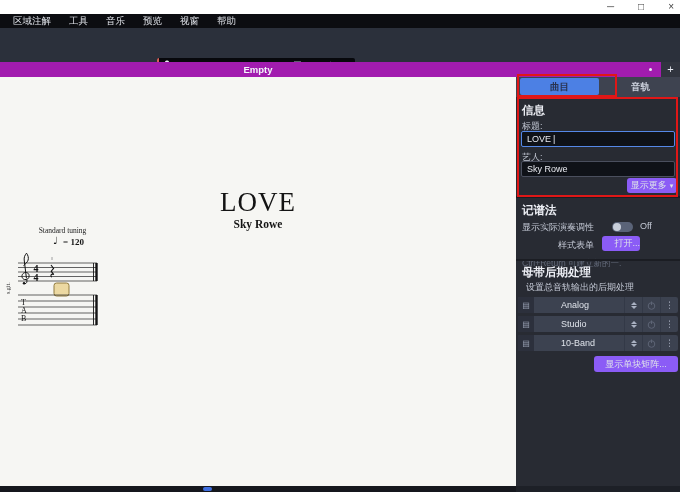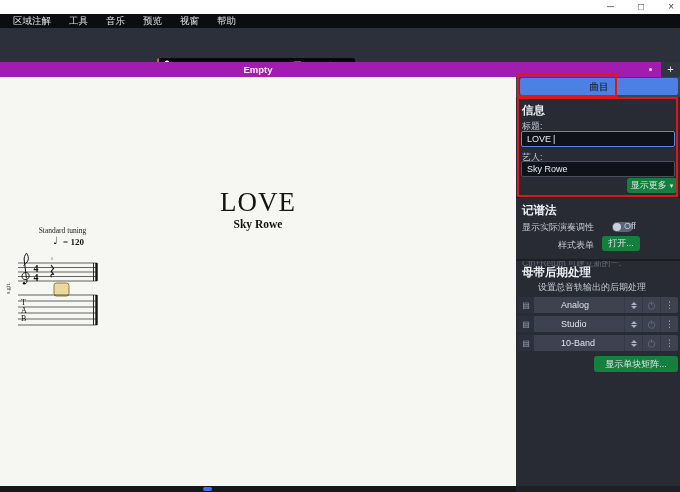--- a/index.html
+++ b/index.html
@@ -69,21 +69,21 @@
   .stabs { position:absolute; left:0; top:0; width:164px; height:20px; background:#3e4350; display:flex; }
   .stab { flex:1; text-align:center; font-size:9.5px; font-weight:bold; line-height:20px; color:#ccd1dd; }
   .stab.active { background:#4c80e4; color:#2a3350; margin:1px 2px 2px 4px; border-radius:2px; line-height:17px; }
   .sec-h { color:#eceef4; font-size:11.5px; font-weight:bold; }
   .lbl { color:#c3c8d4; font-size:9px; }
   .field { position:absolute; left:5px; width:154px; height:16px; background:#0f1218; border-radius:2px; color:#e8eaf0; font-size:9px; display:flex; align-items:center; padding:0 5px; }
   .field.focused { border:1px solid #5588e8; }
   .field.plain { border:1px solid #4a4f5e; }
   .caret { color:#e8eaf0; font-weight:normal; margin-left:2px; }
   .hint { position:absolute; left:6px; top:181px; width:100px; color:#636a7a; font-size:8.5px; white-space:nowrap; overflow:hidden; }
-  .sbtn { background:#15803d; border-radius:3px; color:#dde1ea; font-size:9px; display:inline-flex; align-items:center; justify-content:center; gap:3px; }
+  .sbtn { background:#8b5cf6; border-radius:3px; color:#dde1ea; font-size:9px; display:inline-flex; align-items:center; justify-content:center; gap:3px; }
   .sep { position:absolute; left:0; width:164px; height:2px; background:#1b1d23; }
   .toggle { position:absolute; width:21px; height:10px; border-radius:5px; background:#5a6378; }
   .knob { position:absolute; left:1px; top:1px; width:8px; height:8px; border-radius:50%; background:#c9cfdb; }
   .fxrow { position:absolute; left:2px; width:160px; height:16px; background:#3c4250; border-radius:2px; display:flex; align-items:center; }
   .fxicon { width:16px; height:16px; background:#2c303c; border-radius:2px 0 0 2px; color:#9aa2b4; font-size:8px; display:flex; align-items:center; justify-content:center; }
   .fxname { flex:1; color:#dfe3ea; font-size:9px; padding-left:7px;margin-left:20px; }
   .fxctl { width:18px; height:16px; display:flex; align-items:center; justify-content:center; border-left:1px solid #333947; color:#9aa2b4; }
   .fxdots { font-size:9px; color:#aeb5c6; }
 
   
@@ -300,20 +300,21 @@
   </div>
 
   <div class="hscroll">
     <div class="hthumb"></div>
   </div>
   <div class="bottomfill"></div>
 
   <div class="sidebar">
     <div class="stabs">
       <div class="stab active">曲目</div>
+      <div class="stab">音轨</div>
     </div>
 
     <div class="sec-h" style="position:absolute; left:6px; top:26px;">信息</div>
     <div class="lbl" style="position:absolute; left:6px; top:43px;">标题:</div>
     <div class="field focused" style="top:54px;">
       <span>LOVE</span>
       <span class="caret">|</span>
     </div>
     <div class="lbl" style="position:absolute; left:6px; top:74px;">艺人:</div>
     <div class="field plain" style="top:84px;">
@@ -324,29 +325,29 @@
       <span>显示更多</span>
       <span style="font-size:7px;">▾</span>
     </div>
     <div class="sep" style="top:119px;"></div>
 
     <div class="sec-h" style="position:absolute; left:6px; top:126px;">记谱法</div>
     <div class="lbl" style="position:absolute; left:6px; top:144px;">显示实际演奏调性</div>
     <div class="toggle" style="left:96px; top:145px;">
         <div class="knob"></div>
       </div>
-    <div class="lbl" style="position:absolute; left:108px; top:144px;">Off</div>
+    <div class="lbl" style="position:absolute; left:124px; top:144px;">Off</div>
     <div class="lbl" style="position:absolute; left:42px; top:162px;">样式表单</div>
-    <div class="sbtn" style="position:absolute; left:86px; top:159px; width:38px; height:15px;">
+    <div class="sbtn" style="position:absolute; left:86px; top:159px; width:38px; height:15px;justify-content:flex-end;">
       <span>打开...</span>
     </div>
     <div class="sep" style="top:182px;"></div>
 
     <div class="sec-h" style="position:absolute; left:6px; top:188px;font-family:Liberation Serif, serif;">母带后期处理</div>
-    <div class="lbl" style="position:absolute; left:22px; top:204px;">设置总音轨输出的后期处理</div>
+    <div class="lbl" style="position:absolute; left:10px; top:204px;">设置总音轨输出的后期处理</div>
 
     <div class="fxrow" style="top:220px;">
       <div class="fxicon">▤</div>
       <div class="fxname">Analog</div>
       <div class="fxctl">
           <span class="spin">
             <b class="up"></b>
             <b class="dn"></b>
           </span>
         </div>

